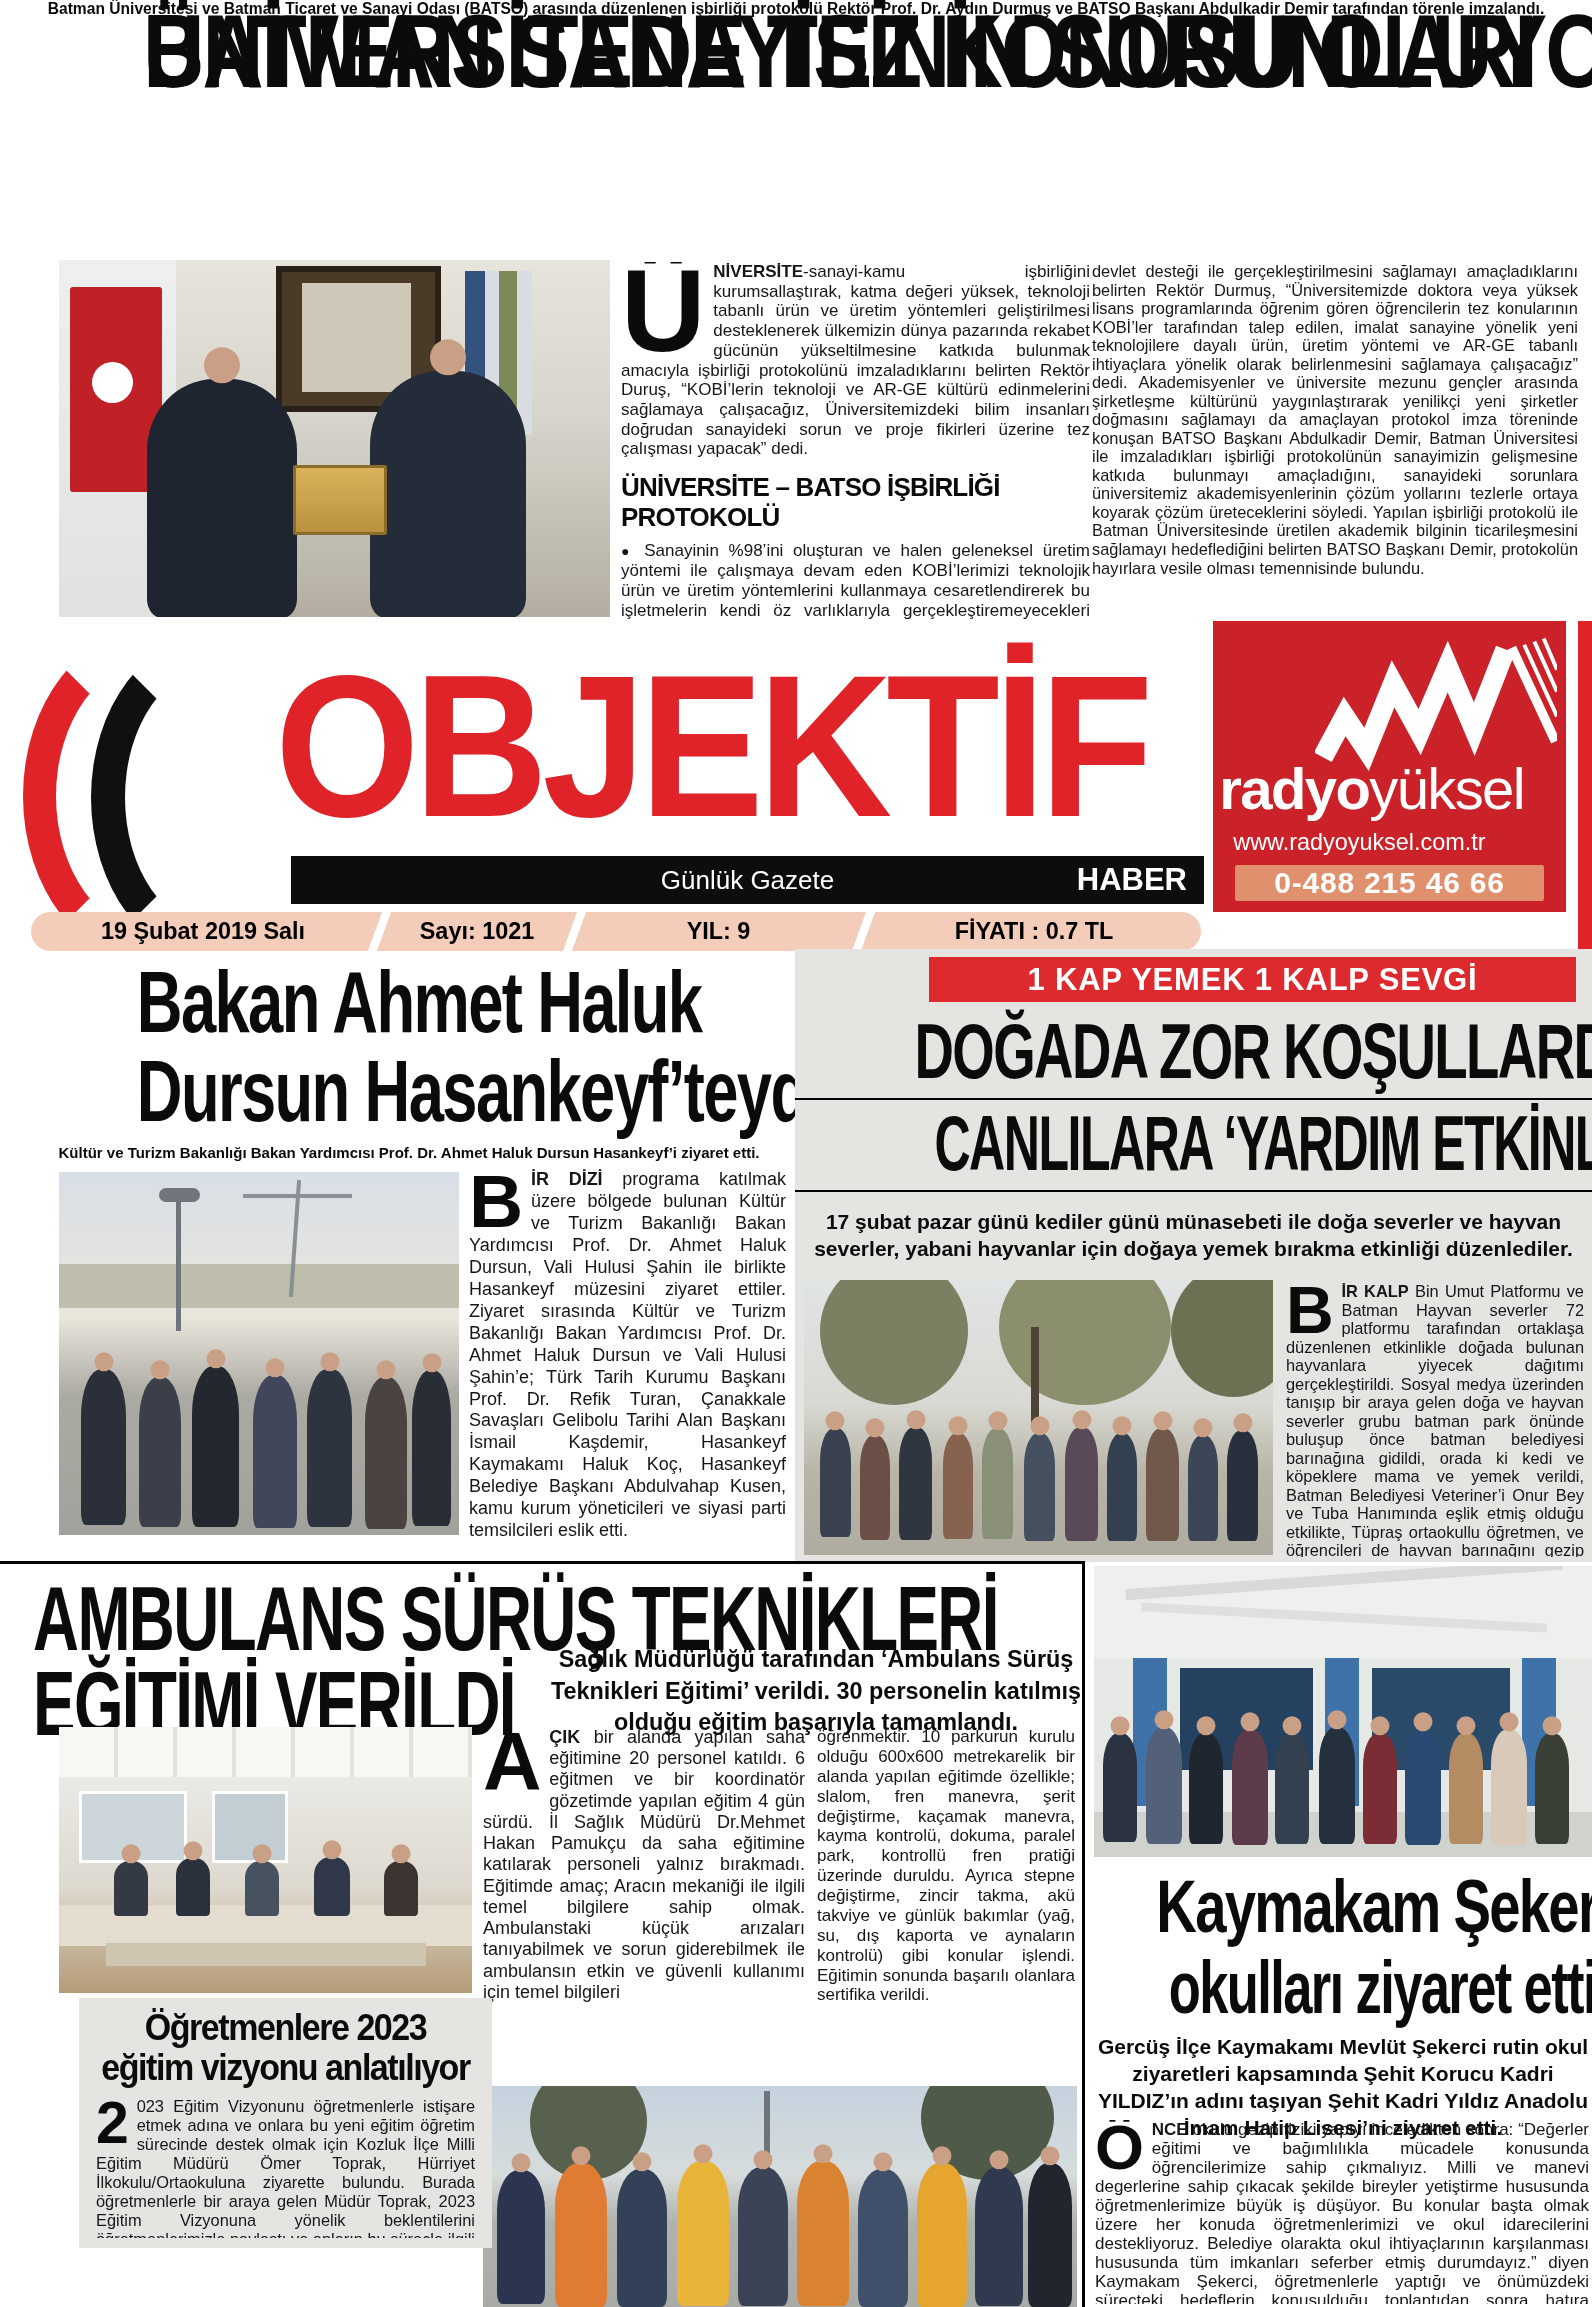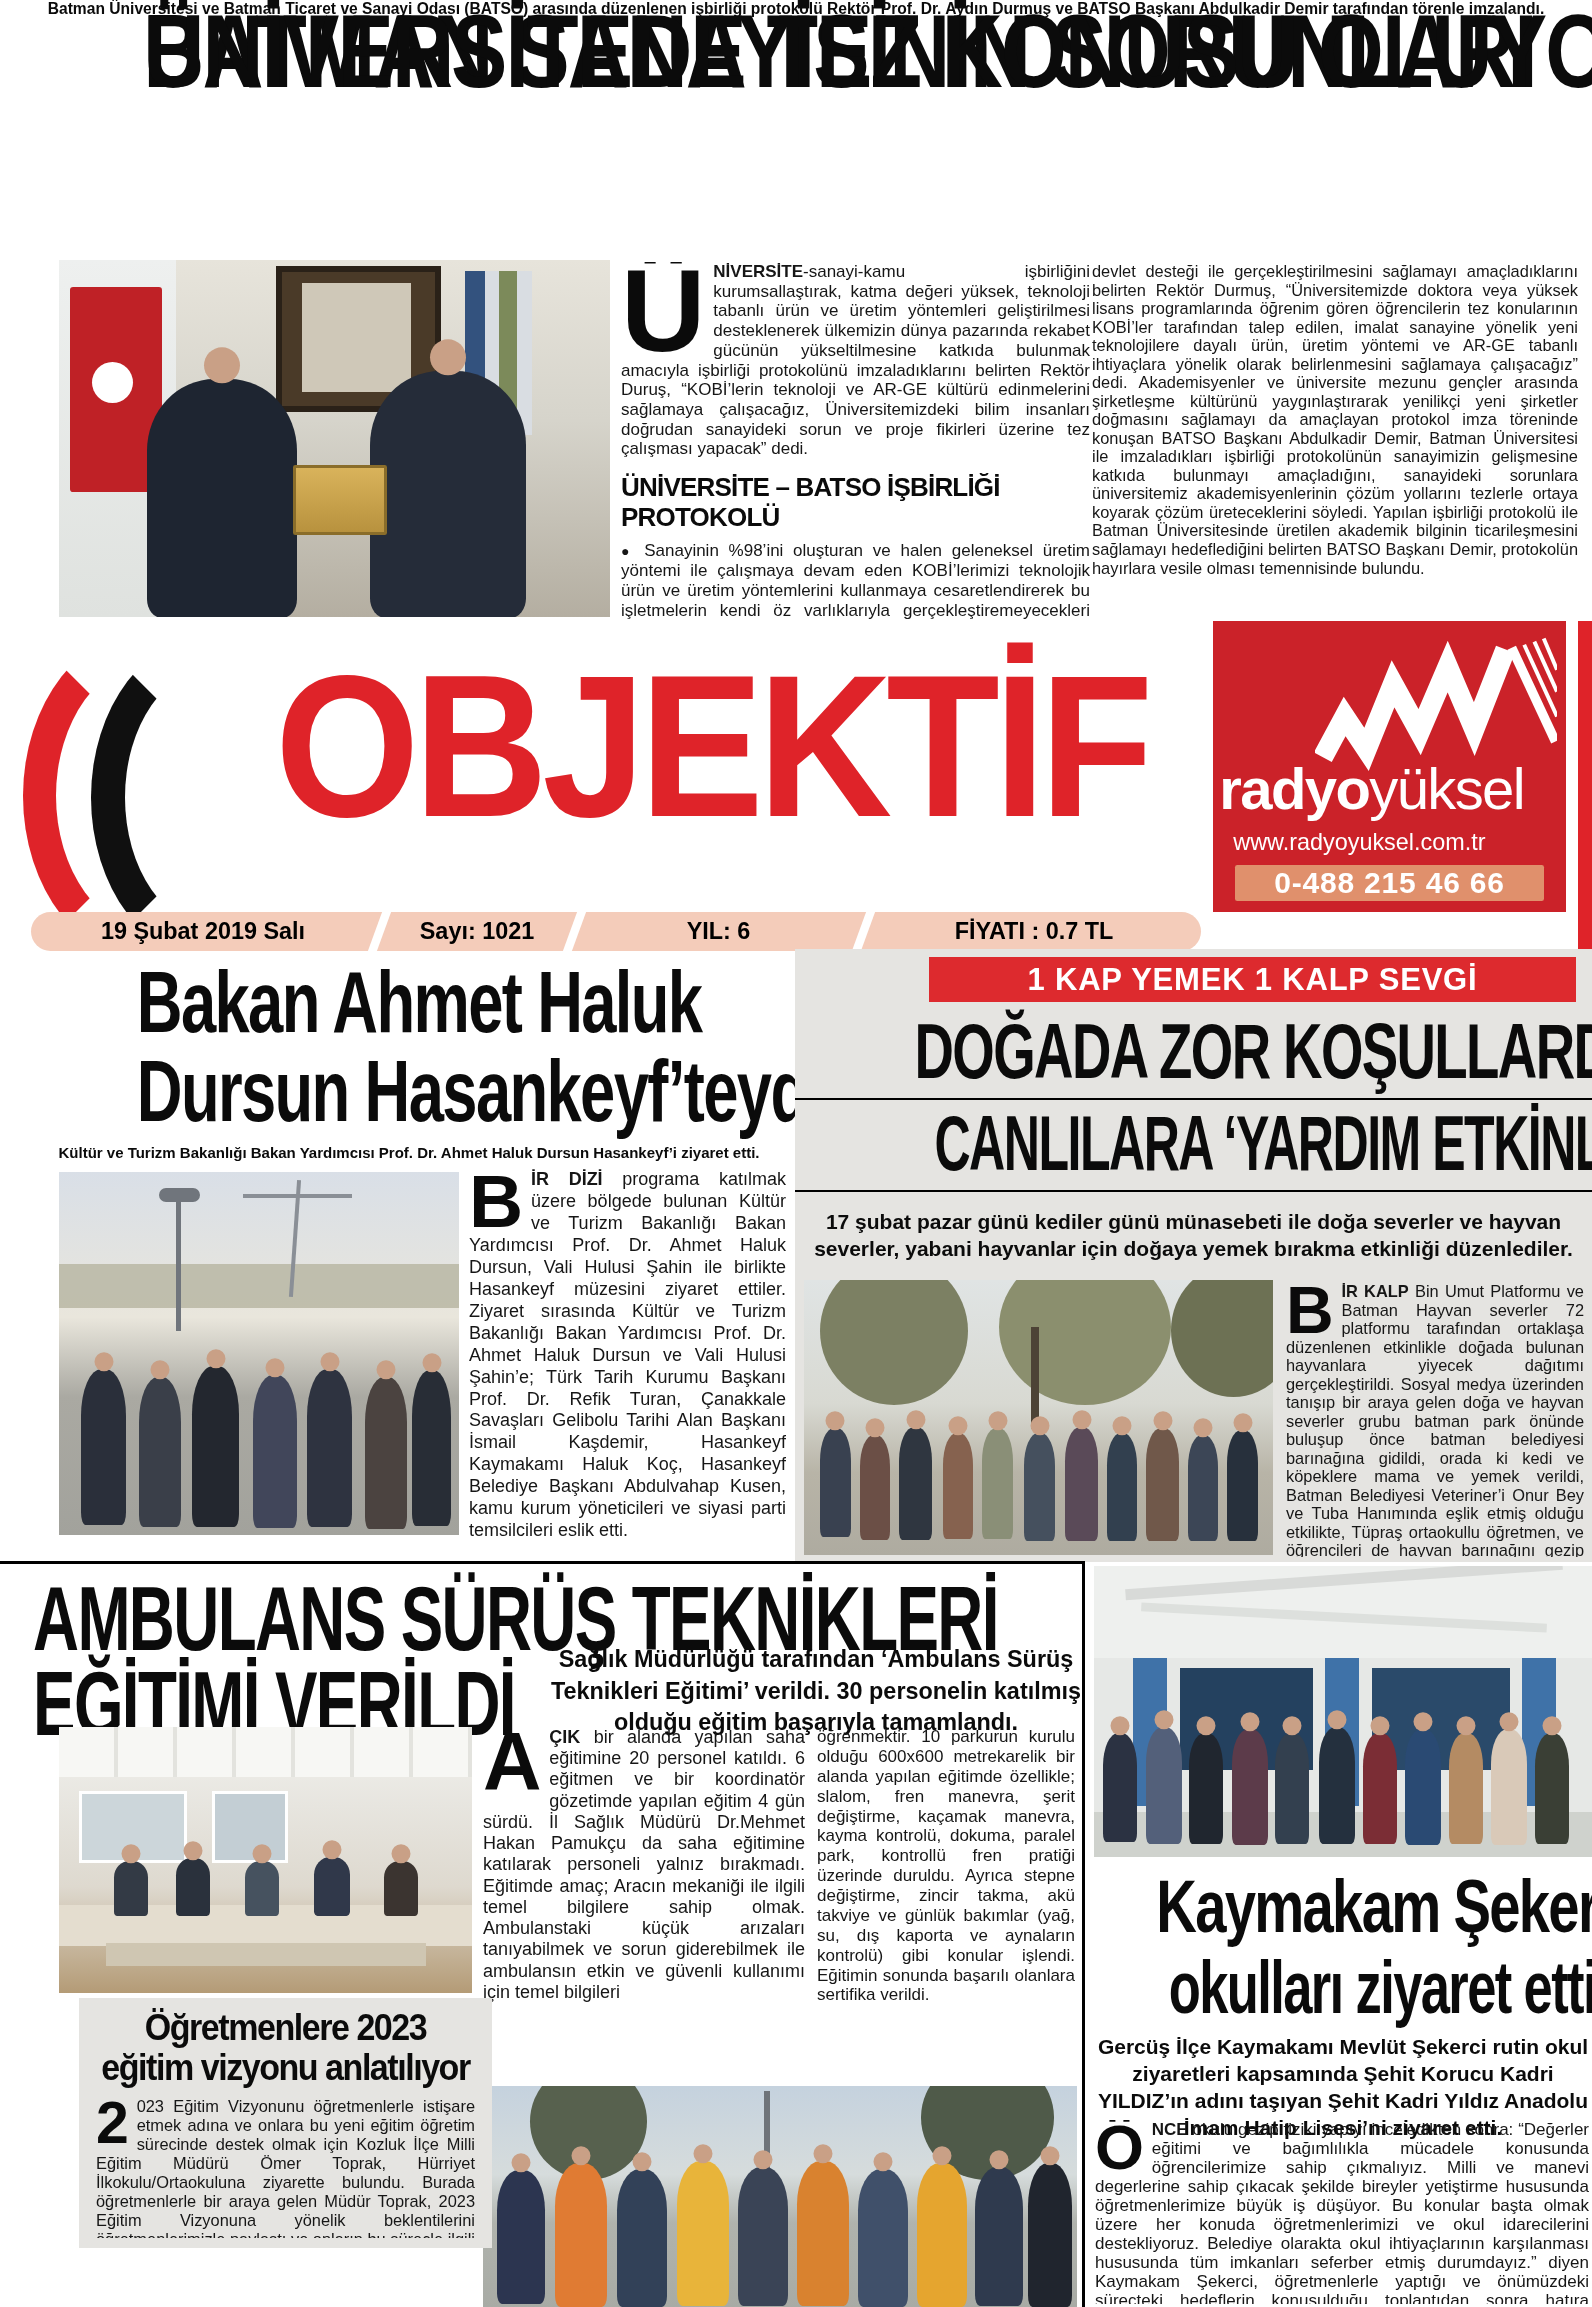--- a/index.html
+++ b/index.html
@@ -60,41 +60,45 @@
   <div class="abs bt" style="left:1092px;top:262px;width:486px;height:361px;font-size:16.4px;line-height:1.13;">devlet desteği ile gerçekleştirilmesini sağlamayı amaçladıklarını belirten Rektör Durmuş, “Üniversitemizde doktora veya yüksek lisans programlarında öğrenim gören öğrencilerin tez konularının KOBİ’ler tarafından talep edilen, imalat sanayine yönelik yeni teknolojilere dayalı ürün, üretim yöntemi ve AR-GE tabanlı ihtiyaçlara yönelik olarak belirlenmesini sağlamaya çalışacağız” dedi.  Akademisyenler ve üniversite mezunu gençler arasında şirketleşme kültürünü yaygınlaştırarak yenilikçi yeni şirketler doğmasını sağlamayı da amaçlayan protokol imza töreninde konuşan BATSO Başkanı Abdulkadir Demir, Batman Üniversitesi ile imzaladıkları işbirliği protokolünün sanayimizin gelişmesine katkıda bulunmayı amaçladığını, sanayideki sorunlara üniversitemiz akademisyenlerinin çözüm yollarını tezlerle ortaya koyarak çözüm üreteceklerini söyledi. Yapılan işbirliği protokolü ile Batman Üniversitesinde üretilen akademik bilginin ticarileşmesini sağlamayı hedeflediğini belirten BATSO Başkanı Demir, protokolün hayırlara vesile olması temennisinde bulundu.</div>
 
   <div class="arc" style="left:23.4px;top:627px;width:197px;height:272px;border-width:33px;border-left-color:var(--brand_red);"></div>
   <div class="arc" style="left:91px;top:633px;width:181px;height:261px;border-width:34px;border-left-color:#101010;"></div>
 
 
   <div class="abs" style="left:275px;top:645px;width:930px;">
     <div class="hl hll" style="font-size:202px;letter-spacing:-6.3px;color:var(--brand_red);transform:scaleX(.92);">OBJEKTİF</div>
   </div>
 
+  <div class="bar abs" style="left:291px;top:856px;width:913px;height:48px;">
+    <span class="abs" style="left:0;width:100%;text-align:center;font-size:26px;">Günlük Gazete</span>
+    <span class="abs" style="right:17px;font-weight:700;font-size:31px;">HABER</span>
+  </div>
 
   <div class="abs" style="left:1213px;top:621px;width:353px;height:291px;background:#cb2229;">
     <svg class="abs" style="left:102px;top:11px;" width="242" height="141" viewBox="0 0 310 180">
       <polyline points="10,160 38,108 66,150 100,66 134,128 170,44 204,124 244,22" fill="none" stroke="#fff" stroke-width="26"></polyline>
       <line x1="252" y1="20" x2="308" y2="140" stroke="#fff" stroke-width="12"></line>
       <line x1="268" y1="16" x2="310" y2="108" stroke="#fff" stroke-width="5"></line>
       <line x1="281" y1="12" x2="310" y2="76" stroke="#fff" stroke-width="5"></line>
       <line x1="293" y1="8" x2="310" y2="48" stroke="#fff" stroke-width="5"></line>
     </svg>
     <div class="abs" style="left:6.3px;top:139px;color:#fff;font-size:58px;line-height:1;letter-spacing:-1.6px;">
       <b>radyo</b><span style="font-weight:400;">yüksel</span>
     </div>
     <div class="abs" style="left:20.3px;top:208px;color:#fff;font-size:23.4px;">www.radyoyuksel.com.tr</div>
     <div class="abs" style="left:22px;right:22px;top:244px;height:36px;background:var(--phone_bar_bg);color:#fff;font-weight:700;font-size:30px;text-align:center;line-height:36px;letter-spacing:0.8px;border-radius:2.3px;">0-488 215 46 66</div>
   </div>
   <div class="abs" style="left:1578px;top:621px;width:14px;height:328px;background:var(--brand_red);"></div>
 
   <div class="abs" style="left:31px;top:912px;width:1170px;height:39px;background:var(--date_bar_bg);border-radius:19.5px;">
     <span class="abs" style="left:0;width:344px;text-align:center;line-height:39px;font-weight:700;font-size:23.4px;">19 Şubat 2019 Salı</span>
     <span class="abs" style="left:352px;width:188px;text-align:center;line-height:39px;font-weight:700;font-size:23.4px;">Sayı: 1021</span>
-    <span class="abs" style="left:547px;width:281px;text-align:center;line-height:39px;font-weight:700;font-size:23.4px;">YIL: 6</span>
+    <span class="abs" style="left:547px;width:281px;text-align:center;line-height:39px;font-weight:700;font-size:23.4px;">YIL: 9</span>
     <span class="abs" style="left:836px;right:0;text-align:center;line-height:39px;font-weight:700;font-size:23.4px;">FİYATI : 0.7 TL</span>
     <span class="abs" style="left:344px;top:0;width:9.4px;height:39px;background:#fff;transform:skewX(-20deg);"></span>
     <span class="abs" style="left:539px;top:0;width:9.4px;height:39px;background:#fff;transform:skewX(-20deg);"></span>
     <span class="abs" style="left:828px;top:0;width:9.4px;height:39px;background:#fff;transform:skewX(-20deg);"></span>
   </div>
 
   <div class="abs" style="left:31px;top:958px;width:756px;">
     <div class="hl hlc" style="font-size:88px;transform:scaleX(.72);">Bakan Ahmet Haluk</div>
   </div>
   <div class="abs" style="left:31px;top:1047px;width:756px;">

